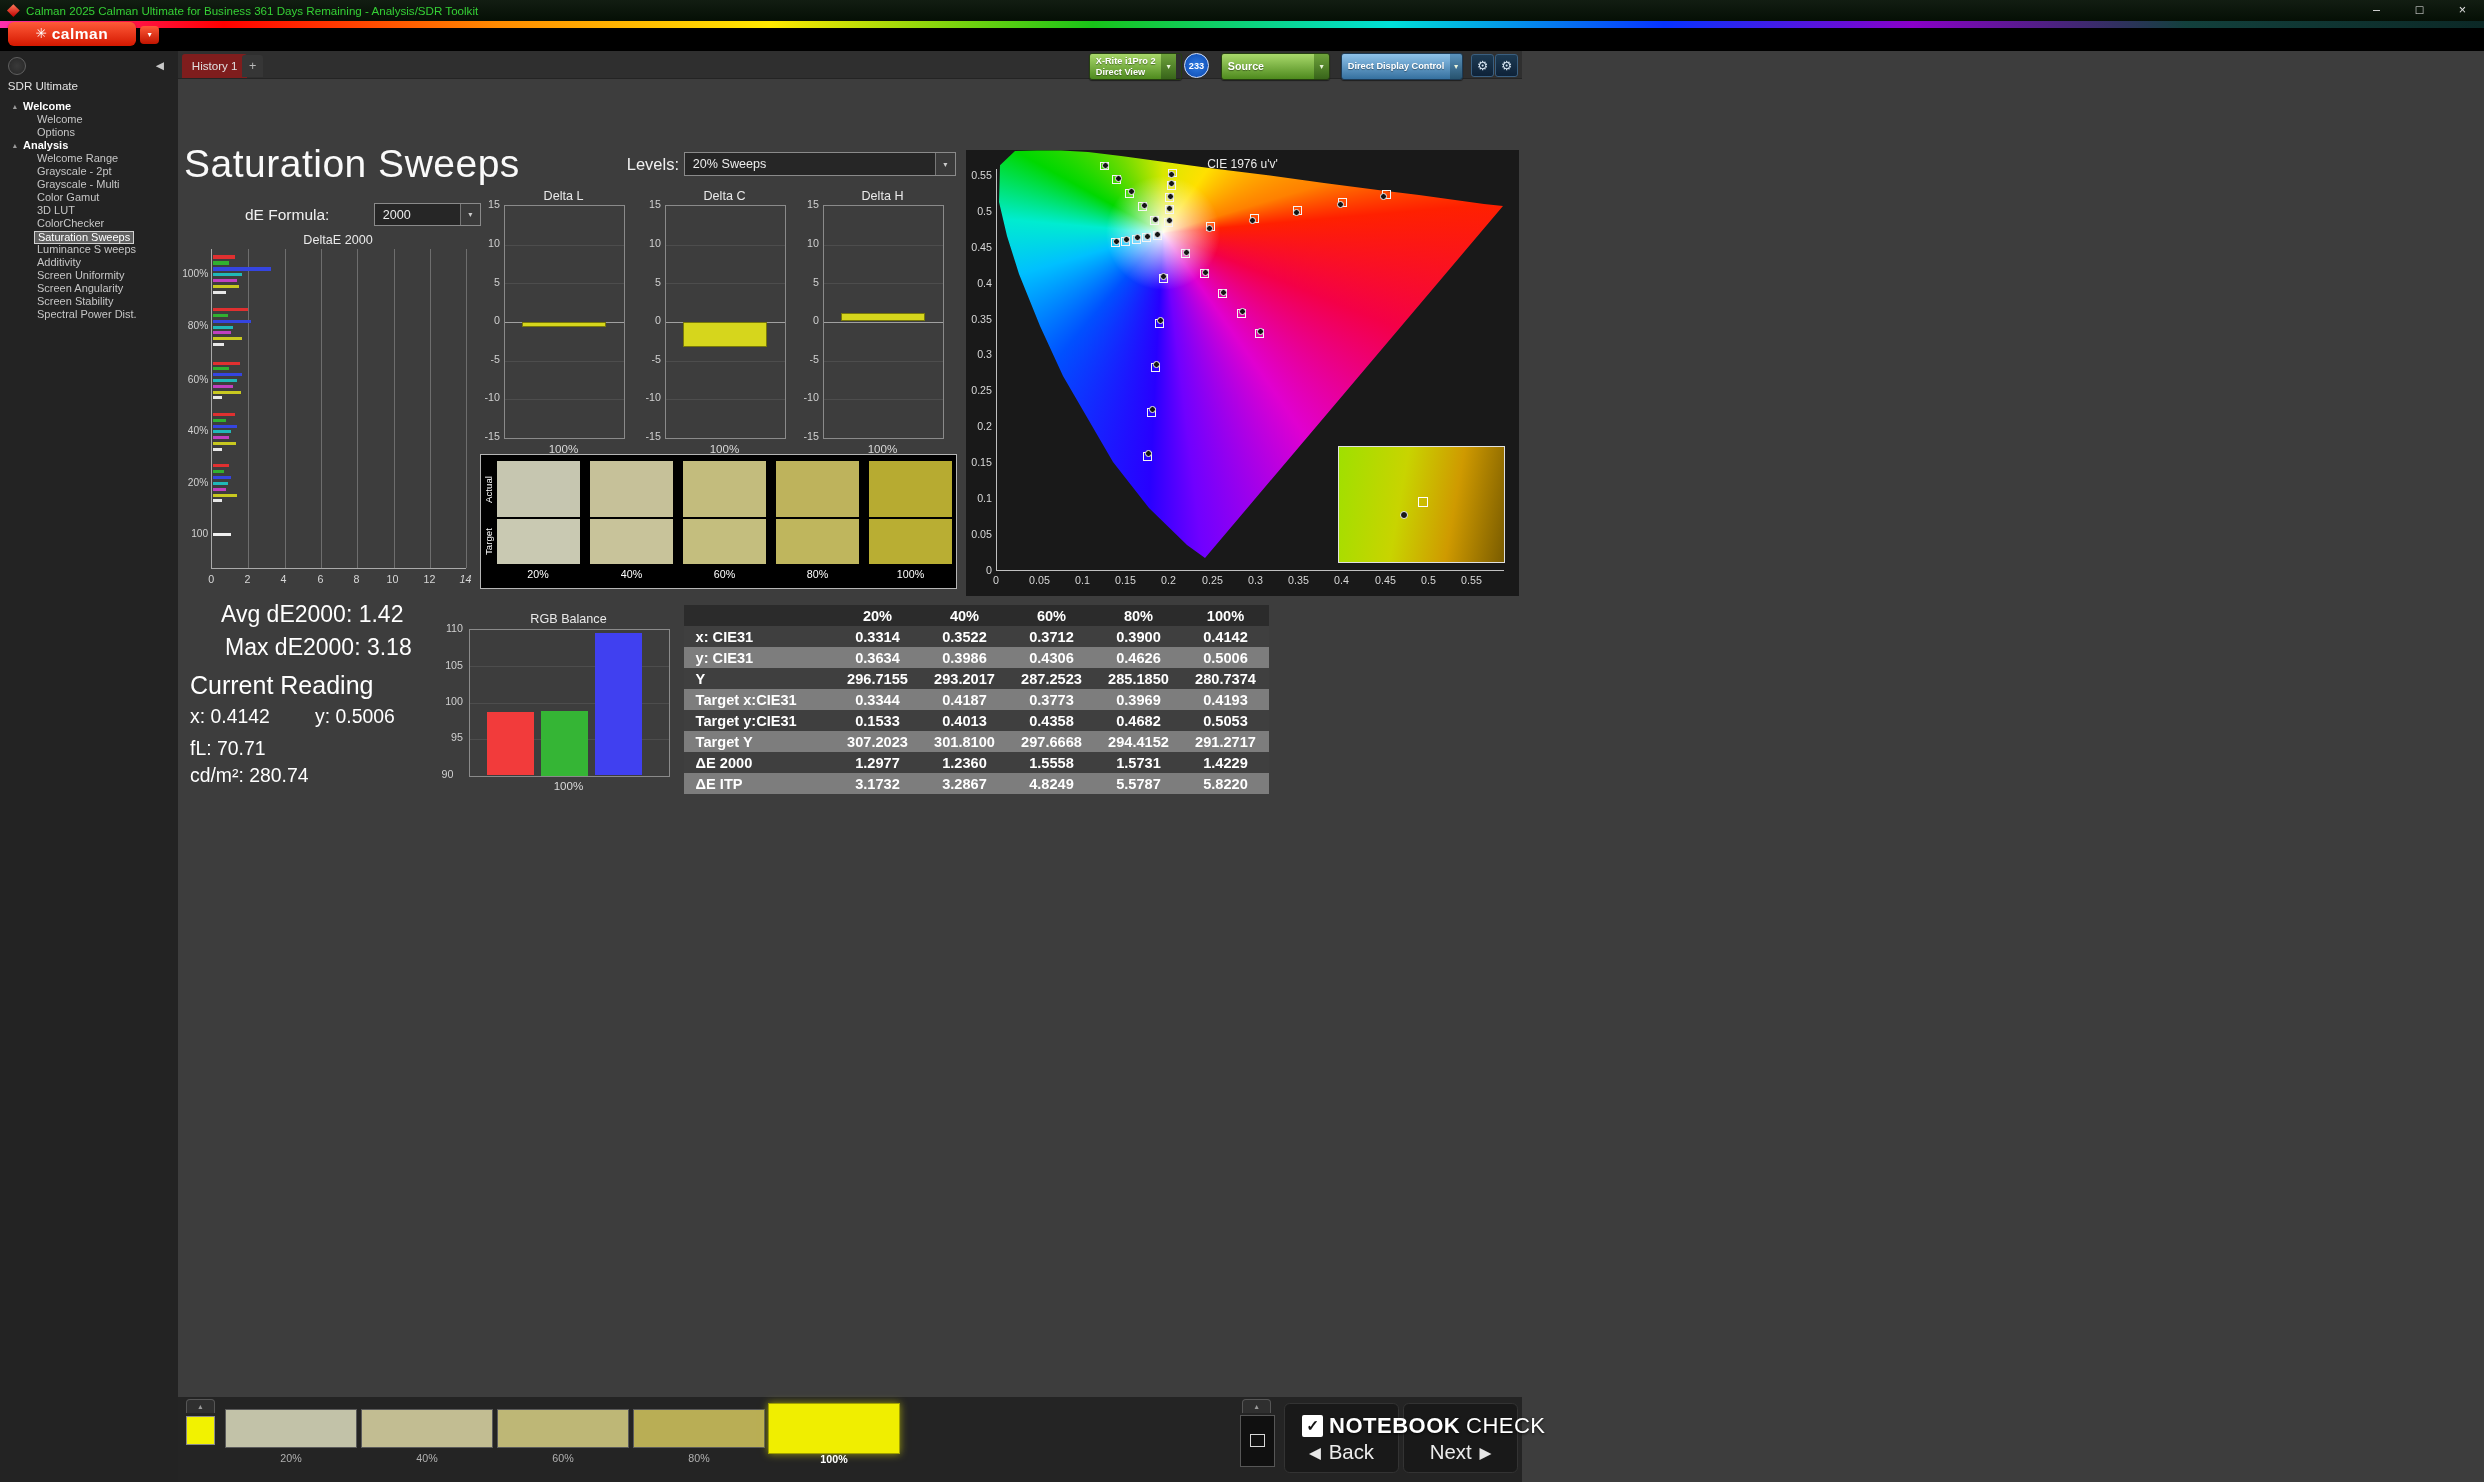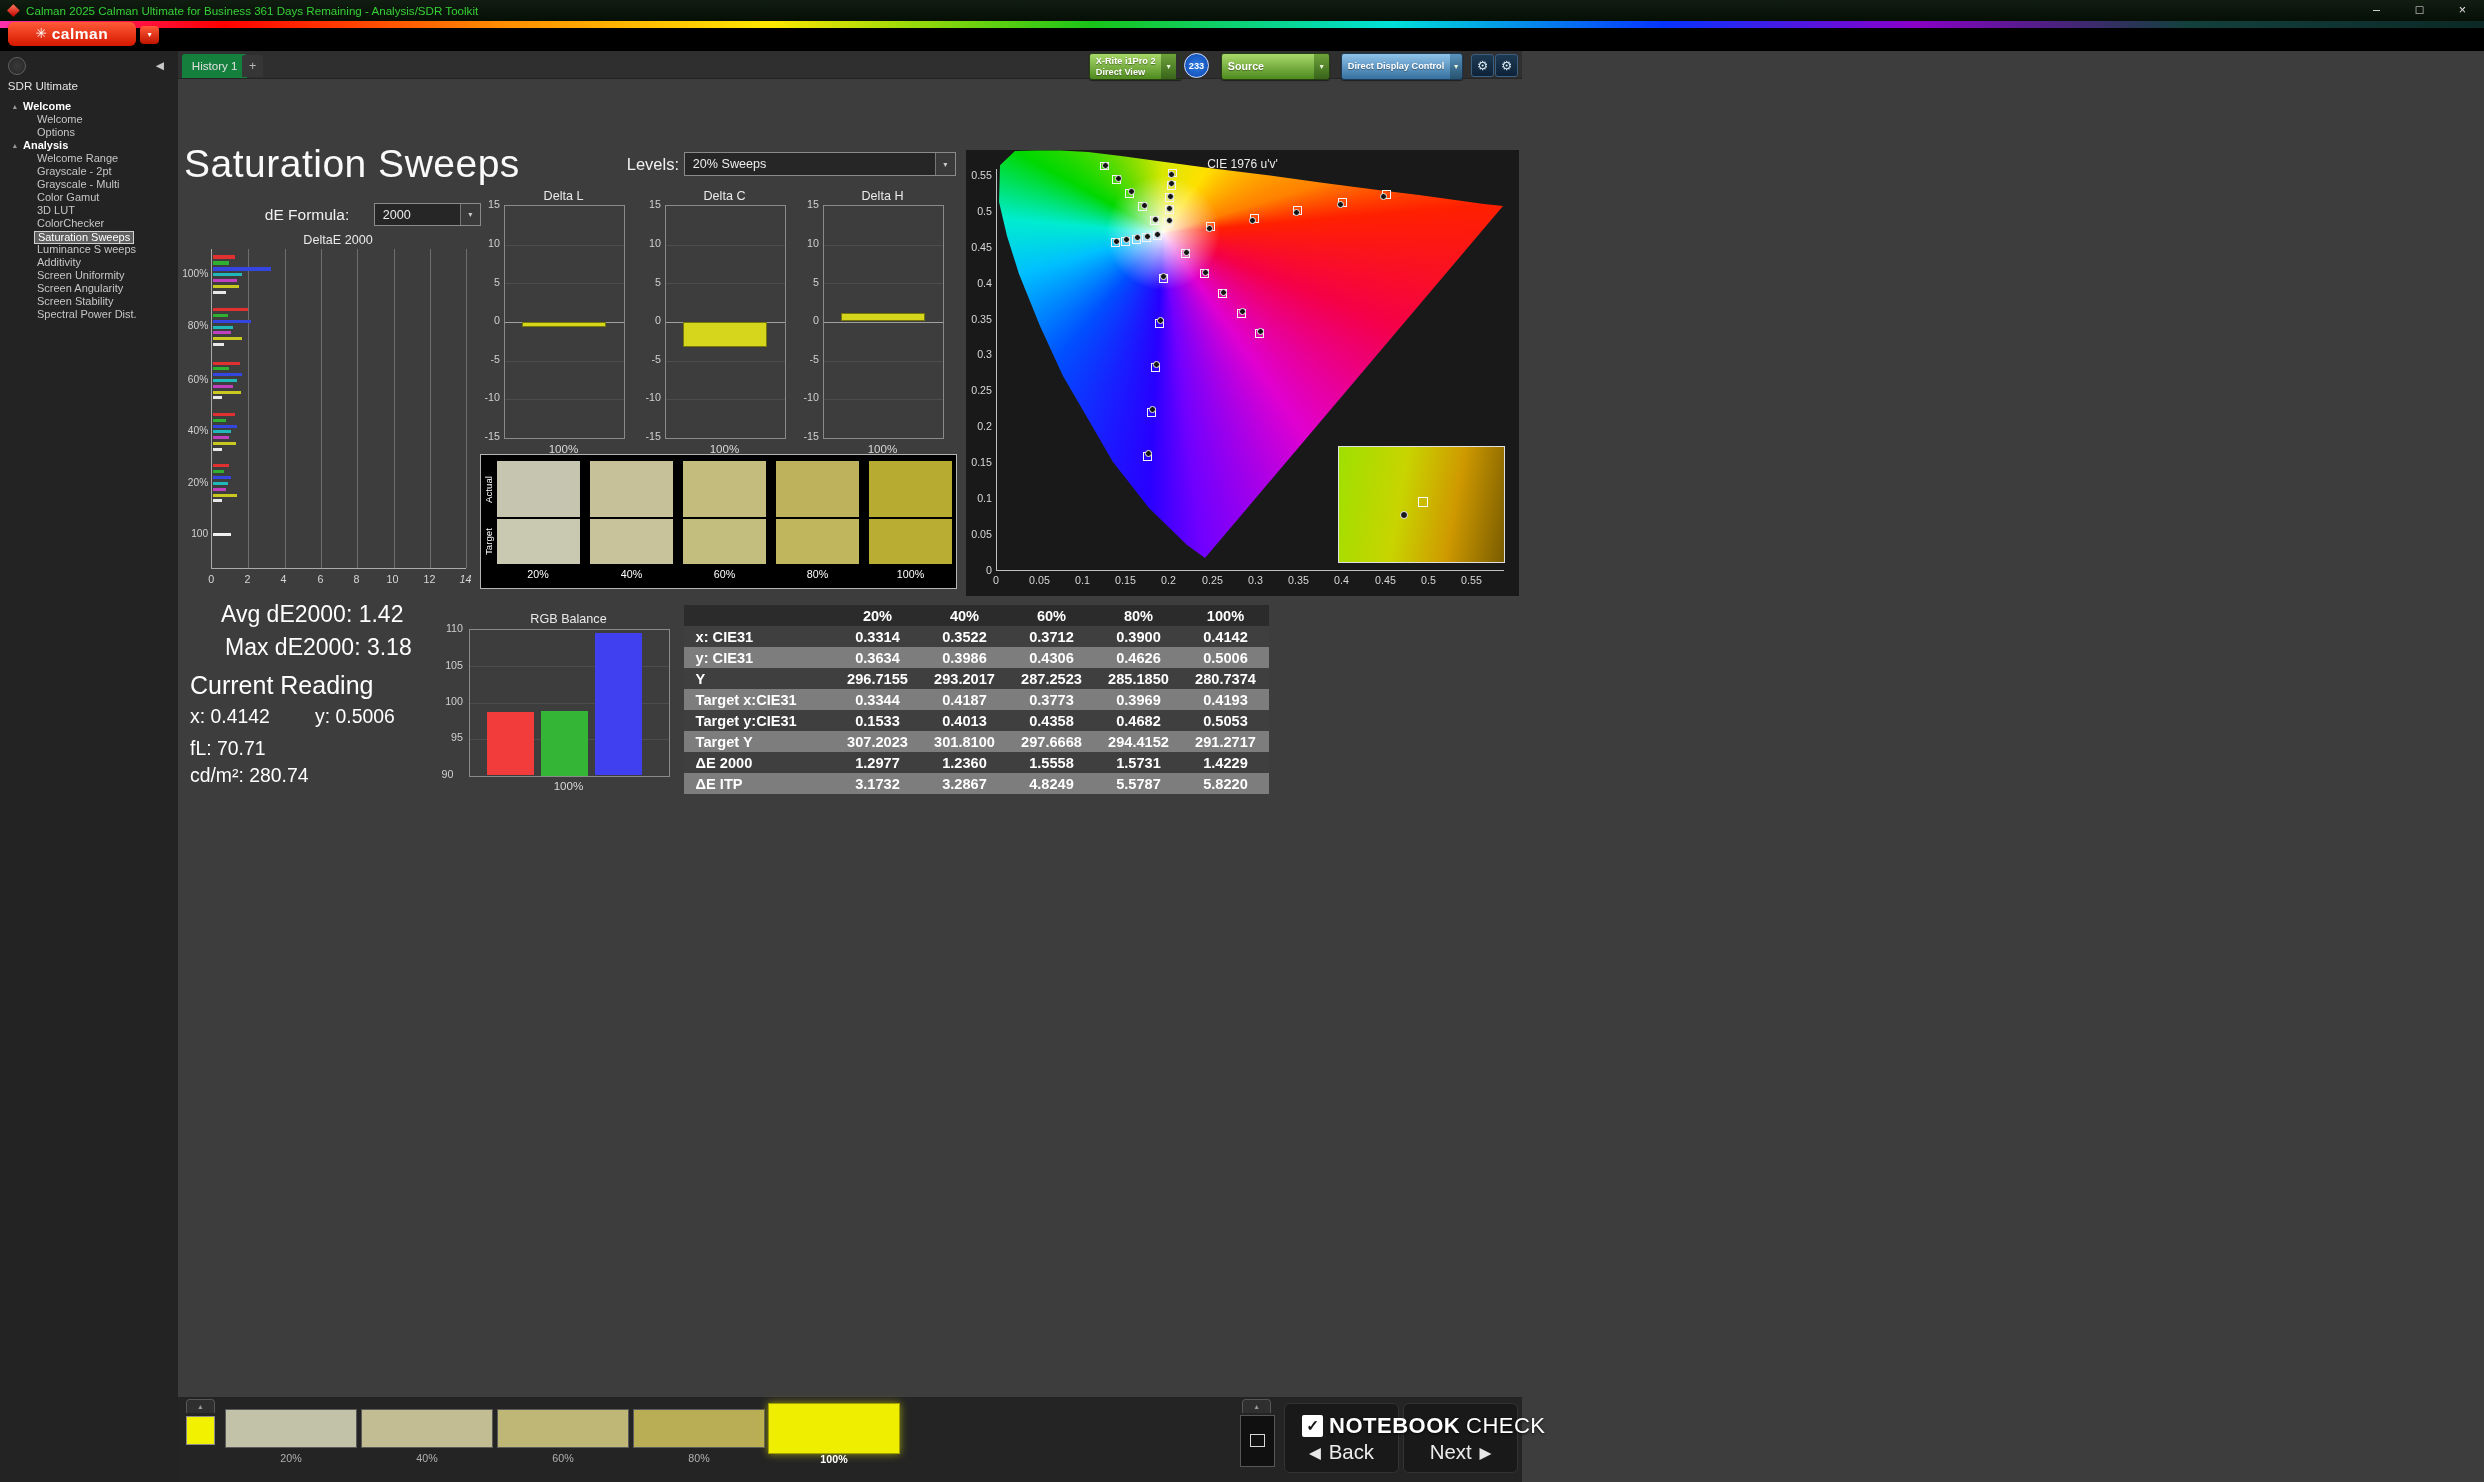--- a/index.html
+++ b/index.html
@@ -39,21 +39,21 @@
   .tree-group{height:13px;position:relative;color:#fff;font-size:11px;font-weight:bold;line-height:13px}
   .tree-group .expander{position:absolute;left:11.6px;top:0;font-size:6.8px;color:#9a9a9a}
   .tree-group .tree-group-label{position:absolute;left:23px;top:0}
   .tree-item{height:13px;position:relative;line-height:13px}
   .tree-item-label{position:absolute;left:37px;top:0;font-size:11px;color:#c6c6c6;white-space:nowrap}
   .tree-item-label.selected{background:#5f5f5f;border:1px solid #d2d2d2;color:#fff;
     padding:0 2.9px;left:34px;line-height:11.3px;margin-top:1px}
 
   
   .tabbar{position:absolute;left:178px;top:51px;width:1344px;height:27px;background:#2f2f2f;border-bottom:1px solid #242424}
-  .tab-active{position:absolute;left:3.9px;top:2.9px;height:24px;min-width:50px;padding:0 7.8px;background:#15803d;
+  .tab-active{position:absolute;left:3.9px;top:2.9px;height:24px;min-width:50px;padding:0 7.8px;background:#7f1d1d;
     border-radius:2.9px 2.9px 0 0;color:#e0e0e0;font-size:11.6px;line-height:24px;text-align:center}
   .tab-plus{position:absolute;left:64px;top:3.9px;width:21.3px;height:22px;background:#363636;border-radius:2.9px 2.9px 0 0;
     color:#b8b8b8;font-size:12.6px;line-height:22px;text-align:center}
   .dd-green,.dd-blue{position:absolute;top:53px;height:25px;display:flex;border-radius:2.9px;overflow:hidden;
     border:1px solid #253f10;box-shadow:0 1px 1px rgba(0,0,0,.5)}
   .dd-green .dd-main{background:linear-gradient(#a9d96b,#4e8a1e);display:flex;flex-direction:column;justify-content:center;padding:0 5.8px}
   .dd-blue{border-color:#1c3a55}
   .dd-blue .dd-main{background:linear-gradient(#8fc3ea,#35709f);display:flex;align-items:center;padding:0 5.8px}
   .dd-line{color:#fff;font-size:9.2px;font-weight:bold;line-height:10.7px;text-shadow:0 1px 1px rgba(0,0,0,.4);white-space:nowrap}
   .dd-arrow{width:14.6px;display:flex;align-items:center;justify-content:center;color:#eaf4dc;font-size:6.8px}
@@ -63,21 +63,21 @@
     background:radial-gradient(#2f7ce2,#0a46ae);border:1px solid #cfe0ff;color:#fff;font-size:9.2px;font-weight:bold;
     display:flex;align-items:center;justify-content:center}
   .gear-btn{position:absolute;top:54px;width:21.3px;height:21.3px;background:linear-gradient(#1d3document document document a52,#0e2238);
     background:linear-gradient(#1d3a52,#0e2238);border:1px solid #3a5f80;border-radius:2.9px;color:#d5e4f0;
     font-size:12.6px;display:flex;align-items:center;justify-content:center}
 
   
   .page-title{position:absolute;left:184px;top:142px;color:#fafafa;font-size:39px;letter-spacing:0.5px}
   .form-label{position:absolute;color:#f0f0f0}
   #levels-label{left:543px;top:155px;width:136px;font-size:16.5px;text-align:right}
-  #deformula-label{left:245px;top:206px;width:124px;font-size:15.5px;text-align:center}
+  #deformula-label{left:245px;top:206px;width:124px;font-size:15.5px;text-align:left}
   .select-dark{position:absolute;background:#262626;border:1px solid #8a8a8a;display:flex;box-sizing:border-box}
   .sel-text{flex:1;color:#ececec;font-size:12.6px;line-height:22px;padding-left:7.8px;white-space:nowrap;overflow:hidden}
   .sel-arrow{width:19.4px;border-left:1px solid #777;background:#3a3a3a;color:#ccc;font-size:6.8px;
     display:flex;align-items:center;justify-content:center}
   #levels-select{left:684px;top:152px;width:272px;height:24px}
   #deformula-select{left:374px;top:203px;width:107px;height:23px}
 
   
   .chart-title{position:absolute;color:#eaeaea;font-size:12.6px;text-align:center}
   .gridv{position:absolute;top:0;bottom:0;width:1px;background:#6e6e6e}

